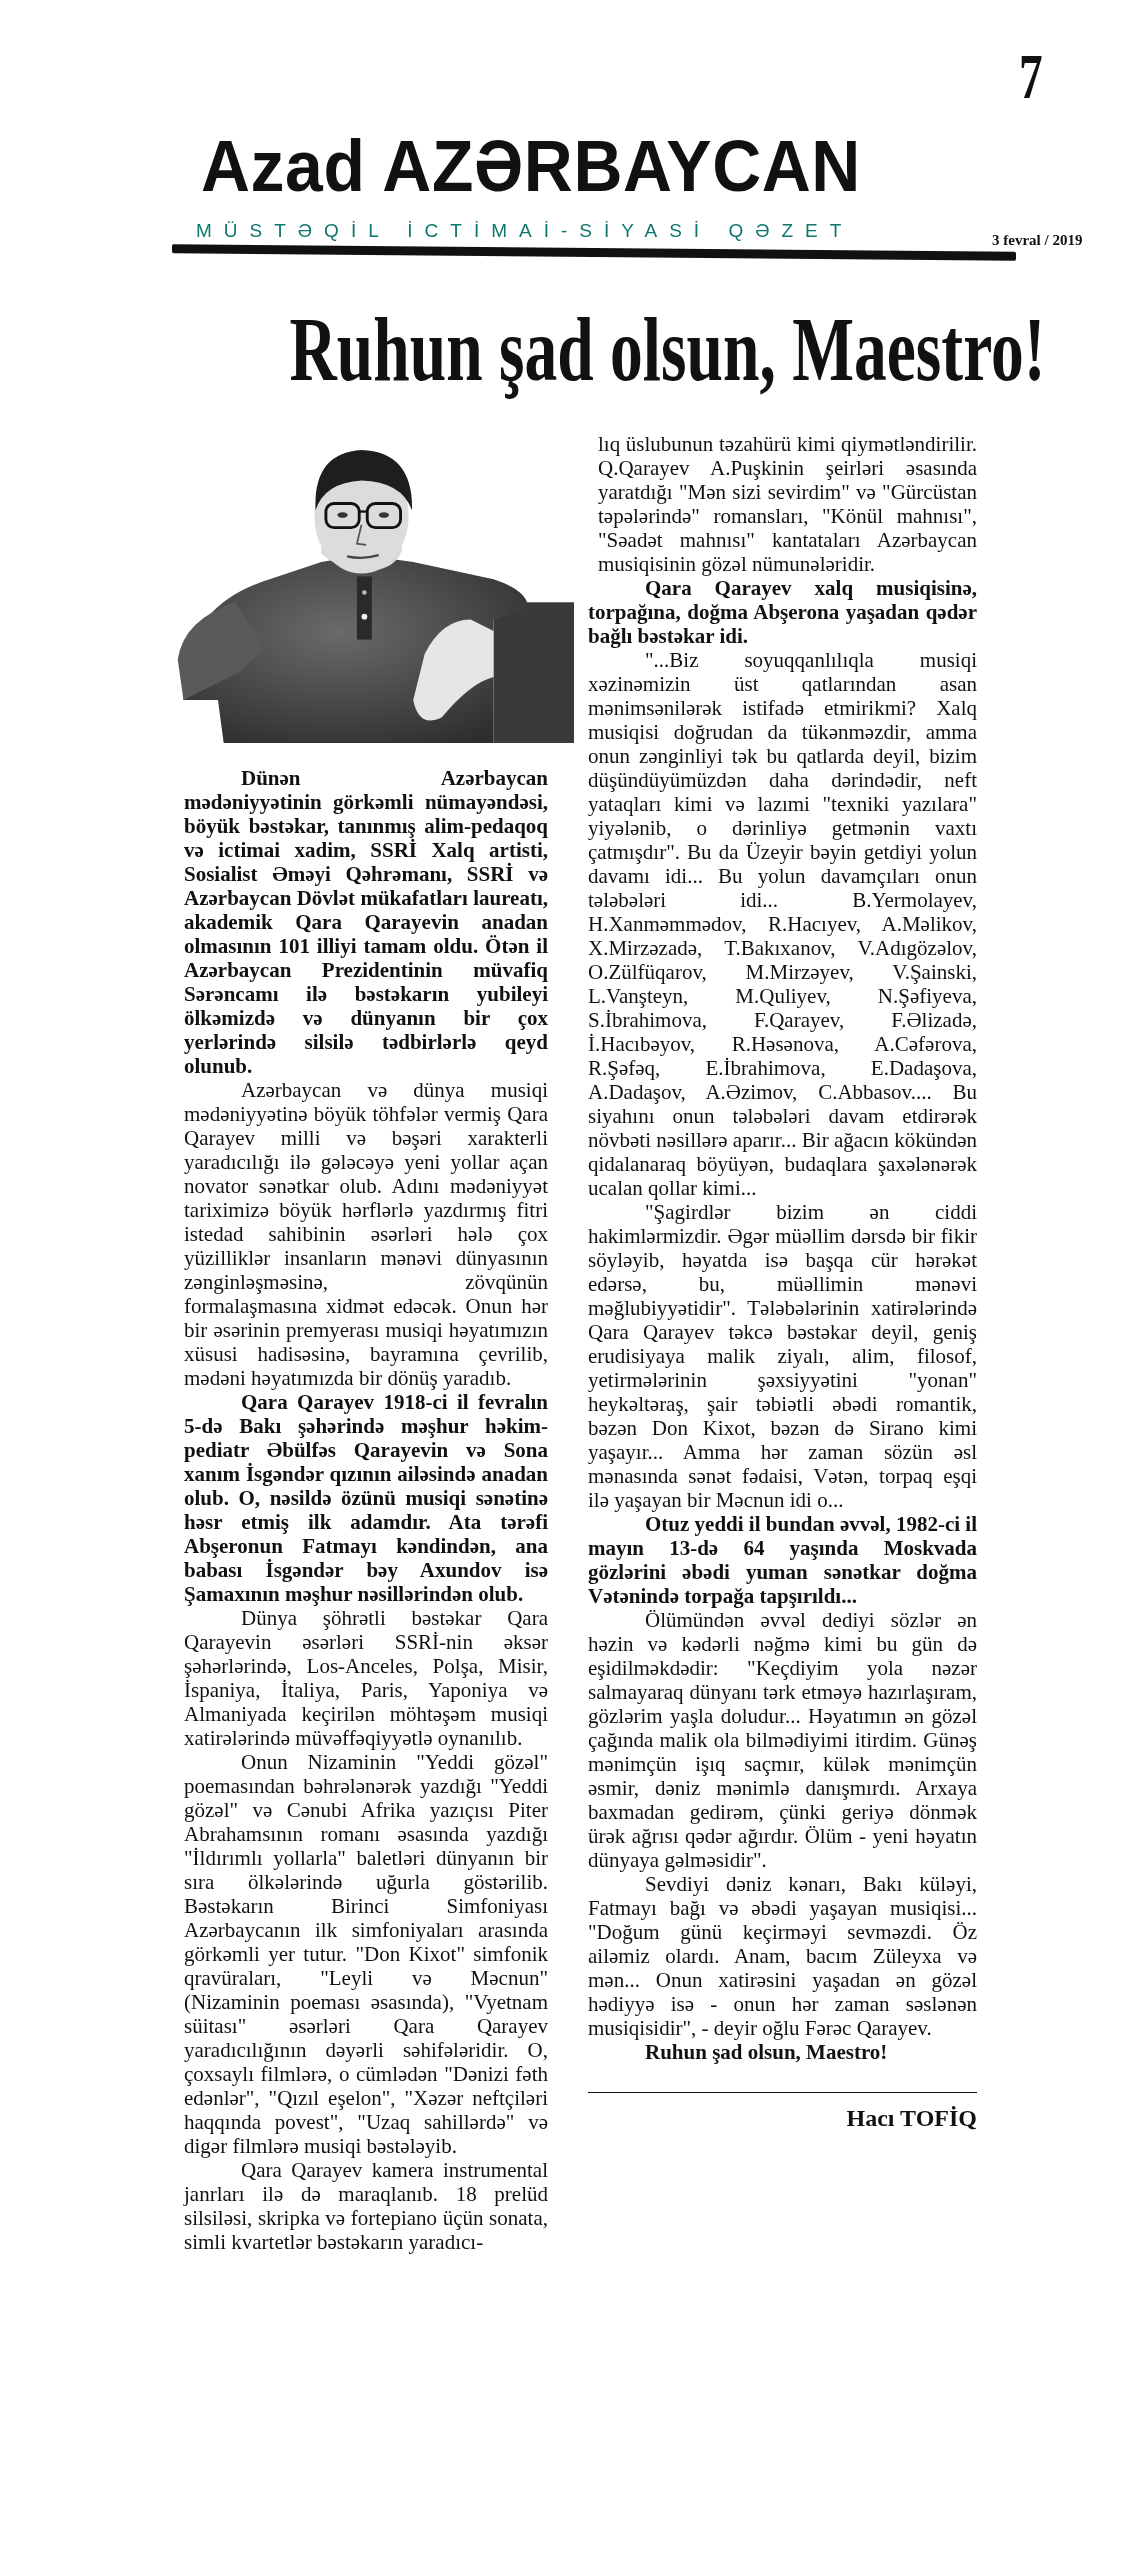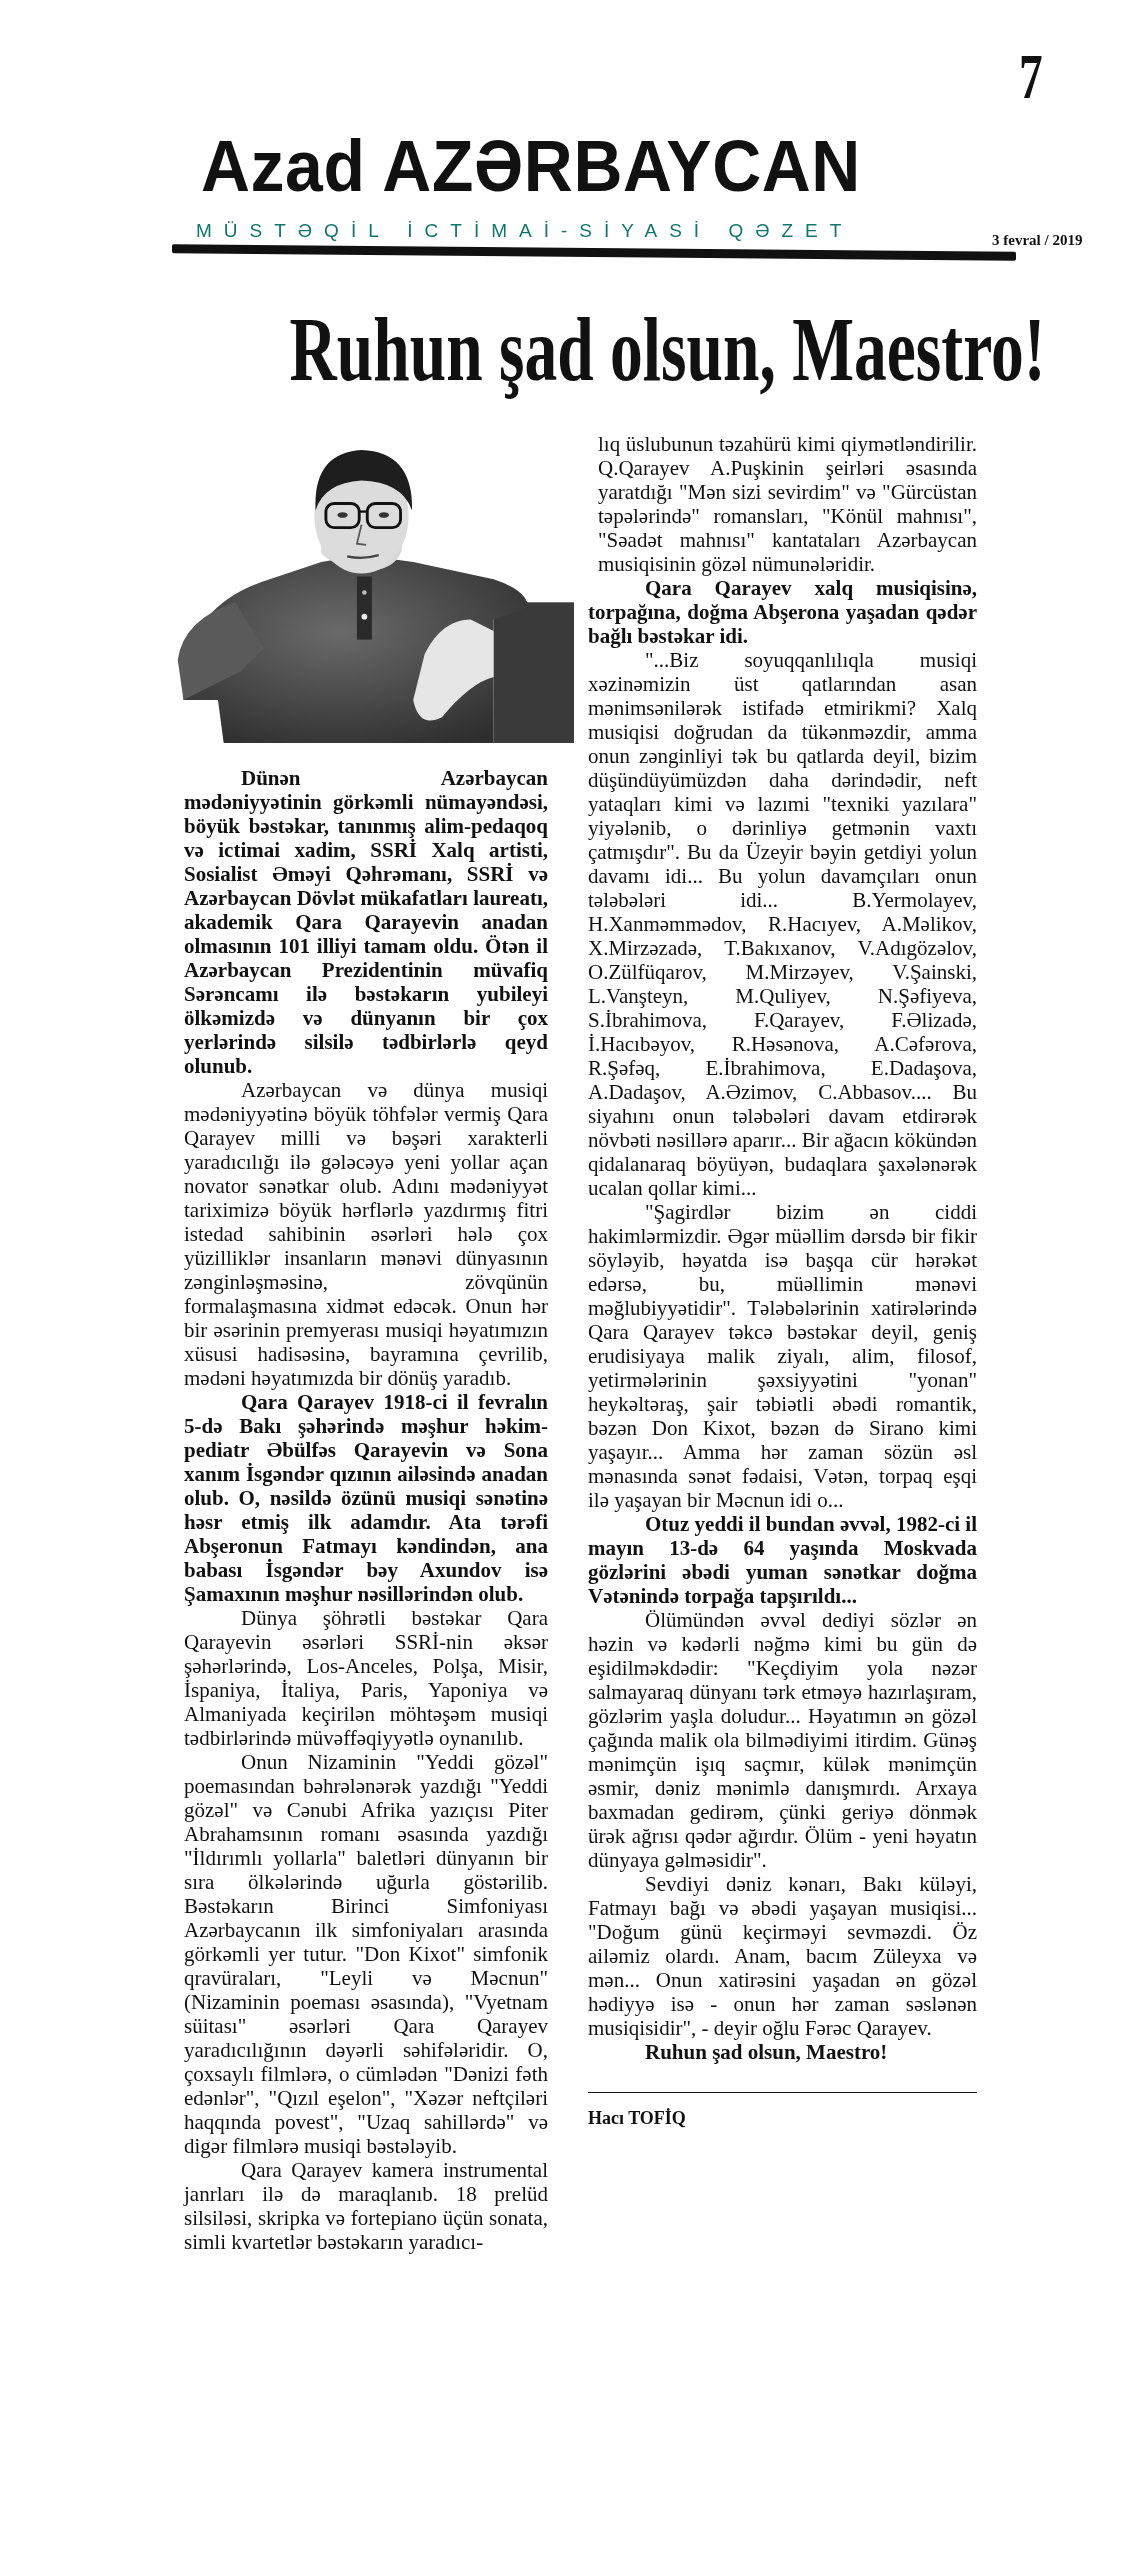--- a/index.html
+++ b/index.html
@@ -49,22 +49,22 @@
   }
   .col p { margin: 0; text-indent: 57px; }
   .col p.noindent { text-indent: 0; margin-left: 10px; }
   .col .b { font-weight: bold; }
   .col-left { left: 184px; top: 766px; width: 364px; }
   .col-right { left: 588px; top: 432px; width: 389px; }
 
   .closing { text-align: left; }
   .sig-rule { height: 1.7px; background: #111; margin: 27.5px 0 12.6px 0; }
   .signature {
-    text-align: left; font-family: "Liberation Serif", serif; font-weight: bold;
-    font-size: 18px; padding-right: 0;
+    text-align: right; font-family: "Liberation Serif", serif; font-weight: bold;
+    font-size: 24px; padding-right: 0;
   }
 </style>
 </head>
 <body>
 
 <div class="page-number">7</div>
 
 <div class="masthead-title">Azad AZƏRBAYCAN</div>
 <div class="masthead-sub">MÜSTƏQİL İCTİMAİ-SİYASİ QƏZET</div>
 <div class="masthead-date">3 fevral / 2019</div>
@@ -108,21 +108,21 @@
 
     <path d="M330 165 L322 198 L338 200" fill="none" stroke="#555" stroke-width="3"></path>
     <path d="M305 220 Q332 226 360 218" fill="none" stroke="#444" stroke-width="4"></path>
   </svg>
 </div>
 
 <div class="col col-left">
   <p class="b">Dünən Azərbaycan mədəniyyətinin görkəmli nümayəndəsi, böyük bəstəkar, tanınmış alim-pedaqoq və ictimai xadim, SSRİ Xalq artisti, Sosialist Əməyi Qəhrəmanı, SSRİ və Azərbaycan Dövlət mükafatları laureatı, akademik Qara Qarayevin anadan olmasının 101 illiyi tamam oldu. Ötən il Azərbaycan Prezidentinin müvafiq Sərəncamı ilə bəstəkarın yubileyi ölkəmizdə və dünyanın bir çox yerlərində silsilə tədbirlərlə qeyd olunub.</p>
   <p>Azərbaycan və dünya musiqi mədəniyyətinə böyük töhfələr vermiş Qara Qarayev milli və bəşəri xarakterli yaradıcılığı ilə gələcəyə yeni yollar açan novator sənətkar olub. Adını mədəniyyət tariximizə böyük hərflərlə yazdırmış fitri istedad sahibinin əsərləri hələ çox yüzilliklər insanların mənəvi dünyasının zənginləşməsinə, zövqünün formalaşmasına xidmət edəcək. Onun hər bir əsərinin premyerası musiqi həyatımızın xüsusi hadisəsinə, bayramına çevrilib, mədəni həyatımızda bir dönüş yaradıb.</p>
   <p class="b">Qara Qarayev 1918-ci il fevralın 5-də Bakı şəhərində məşhur həkim-pediatr Əbülfəs Qarayevin və Sona xanım İsgəndər qızının ailəsində anadan olub. O, nəsildə özünü musiqi sənətinə həsr etmiş ilk adamdır. Ata tərəfi Abşeronun Fatmayı kəndindən, ana babası İsgəndər bəy Axundov isə Şamaxının məşhur nəsillərindən olub.</p>
-  <p>Dünya şöhrətli bəstəkar Qara Qarayevin əsərləri SSRİ-nin əksər şəhərlərində, Los-Anceles, Polşa, Misir, İspaniya, İtaliya, Paris, Yaponiya və Almaniyada keçirilən möhtəşəm musiqi tədbirlərində müvəffəqiyyətlə oynanılıb.</p>
+  <p>Dünya şöhrətli bəstəkar Qara Qarayevin əsərləri SSRİ-nin əksər şəhərlərində, Los-Anceles, Polşa, Misir, İspaniya, İtaliya, Paris, Yaponiya və Almaniyada keçirilən möhtəşəm musiqi xatirələrində müvəffəqiyyətlə oynanılıb.</p>
   <p>Onun Nizaminin "Yeddi gözəl" poeması­ndan bəhrələnərək yazdığı "Yeddi gözəl" və Cənubi Afrika yazıçısı Piter Abrahamsının romanı əsasında yazdığı "İldırımlı yollarla" baletləri dünyanın bir sıra ölkələrində uğurla göstərilib. Bəstəkarın Birinci Simfoniyası Azərbaycanın ilk simfoniyaları arasında görkəmli yer tutur. "Don Kixot" simfonik qravüraları, "Leyli və Məcnun" (Nizaminin poeması əsasında), "Vyetnam süitası" əsərləri Qara Qarayev yaradıcılığının dəyərli səhifələridir. O, çoxsaylı filmlərə, o cümlədən "Dənizi fəth edənlər", "Qızıl eşelon", "Xəzər neftçiləri haqqında povest", "Uzaq sahillərdə" və digər filmlərə musiqi bəstələyib.</p>
   <p>Qara Qarayev kamera instrumental janrları ilə də maraqlanıb. 18 prelüd silsiləsi, skripka və fortepiano üçün sonata, simli kvartetlər bəstəkarın yaradıcı-</p>
 </div>
 
 <div class="col col-right">
   <p class="noindent">lıq üslubunun təzahürü kimi qiymətləndirilir. Q.Qarayev A.Puşkinin şeirləri əsasında yaratdığı "Mən sizi sevirdim" və "Gürcüstan təpələrində" romansları, "Könül mahnısı", "Səadət mahnısı" kantataları Azərbaycan musiqisinin gözəl nümunələridir.</p>
   <p class="b">Qara Qarayev xalq musiqisinə, torpağına, doğma Abşerona yaşadan qədər bağlı bəstəkar idi.</p>
   <p>"...Biz soyuqqanlılıqla musiqi xəzinəmizin üst qatlarından asan mənimsənilərək istifadə etmirikmi? Xalq musiqisi doğrudan da tükənməzdir, amma onun zənginliyi tək bu qatlarda deyil, bizim düşündüyümüzdən daha dərindədir, neft yataqları kimi və lazımi "texniki yazılara" yiyələnib, o dərinliyə getmənin vaxtı çatmışdır". Bu da Üzeyir bəyin getdiyi yolun davamı idi... Bu yolun davamçıları onun tələbələri idi... B.Yermolayev, H.Xanməmmədov, R.Hacıyev, A.Məlikov, X.Mirzəzadə, T.Bakıxanov, V.Adıgözəlov, O.Zülfüqarov, M.Mirzəyev, V.Şainski, L.Vanşteyn, M.Quliyev, N.Şəfiyeva, S.İbrahimova, F.Qarayev, F.Əlizadə, İ.Hacıbəyov, R.Həsənova, A.Cəfərova, R.Şəfəq, E.İbrahimova, E.Dadaşova, A.Dadaşov, A.Əzimov, C.Abbasov.... Bu siyahını onun tələbələri davam etdirərək növbəti nəsillərə aparır... Bir ağacın kökündən qidalanaraq böyüyən, budaqlara şaxələnərək ucalan qollar kimi...</p>
   <p>"Şagirdlər bizim ən ciddi hakimlərmizdir. Əgər müəllim dərsdə bir fikir söyləyib, həyatda isə başqa cür hərəkət edərsə, bu, müəllimin mənəvi məğlubiyyətidir". Tələbələrinin xatirələrində Qara Qarayev təkcə bəstəkar deyil, geniş erudisiyaya malik ziyalı, alim, filosof, yetirmələrinin şəxsiyyətini "yonan" heykəltəraş, şair təbiətli əbədi romantik, bəzən Don Kixot, bəzən də Sirano kimi yaşayır... Amma hər zaman sözün əsl mənasında sənət fədaisi, Vətən, torpaq eşqi ilə yaşayan bir Məcnun idi o...</p>
   <p class="b">Otuz yeddi il bundan əvvəl, 1982-ci il mayın 13-də 64 yaşında Moskvada gözlərini əbədi yuman sənətkar doğma Vətənində torpağa tapşırıldı...</p>

